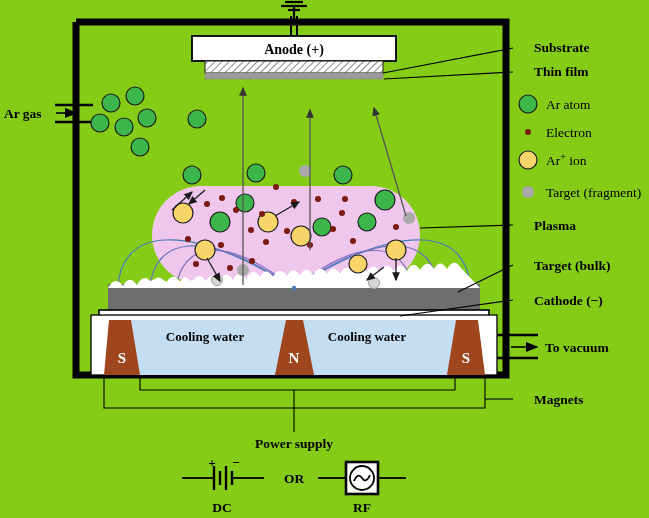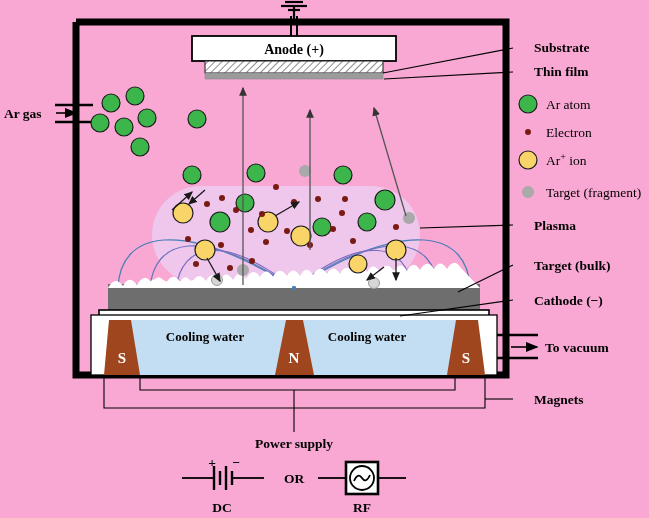--- a/index.html
+++ b/index.html
@@ -8,21 +8,21 @@
     padding: 0;
     background: #ffffff;
   }
   body {
     font-family: "Liberation Serif", serif;
   }
   #stage {
     position: relative;
     width: 649px;
     height: 518px;
-    background: #f9a8d4;
+    background: #84cc16;
     overflow: hidden;
     text-align: center;
   }
   #stage svg {
     position: absolute;
     top: 0;
     left: 0;
   }
   .lbl {
     font-family: "Liberation Serif", serif;

